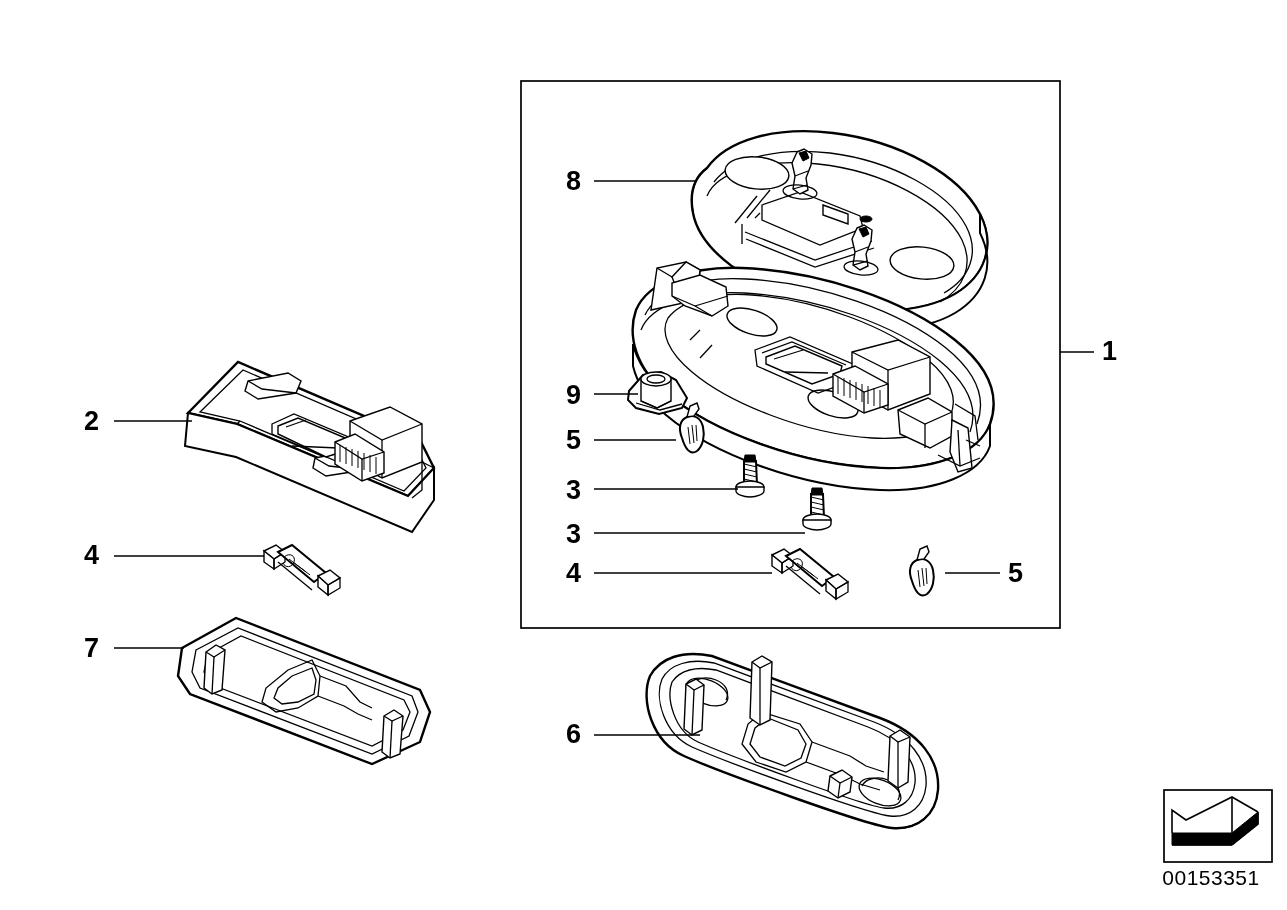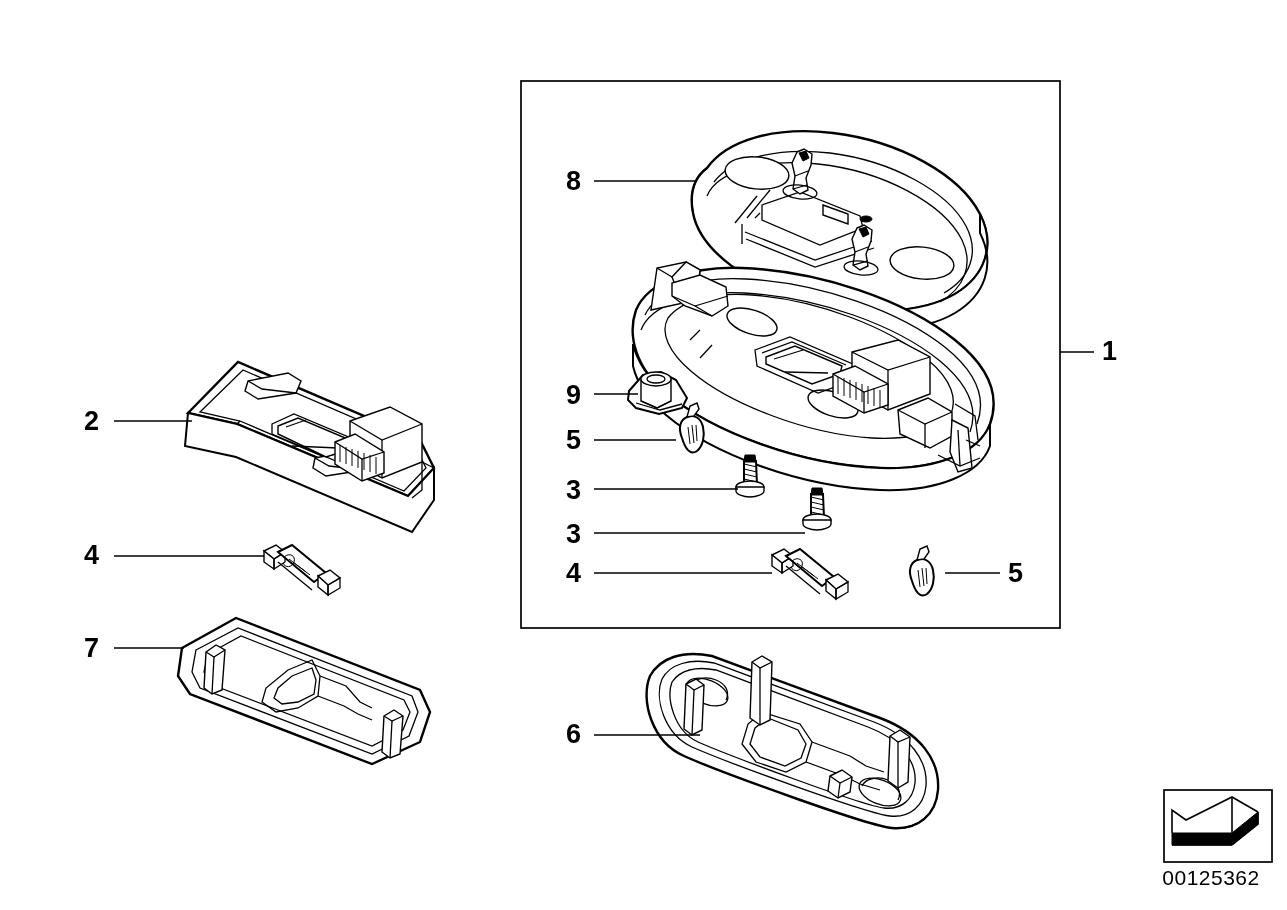--- a/index.html
+++ b/index.html
@@ -436,15 +436,15 @@
   <div class="callout" style="left:566px;  top:477px;">3</div>
   <div class="callout" style="left:566px;  top:521px;">3</div>
   <div class="callout" style="left:566px;  top:560px;">4</div>
   <div class="callout" style="left:1008px; top:560px;">5</div>
   <div class="callout" style="left:1102px; top:338px;">1</div>
   <div class="callout" style="left:84px;   top:408px;">2</div>
   <div class="callout" style="left:84px;   top:542px;">4</div>
   <div class="callout" style="left:84px;   top:635px;">7</div>
   <div class="callout" style="left:566px;  top:721px;">6</div>
 
-  <div class="diagram-id">00125362</div>
+  <div class="diagram-id">00153351</div>
 
 </div>
 
 </body></html>

